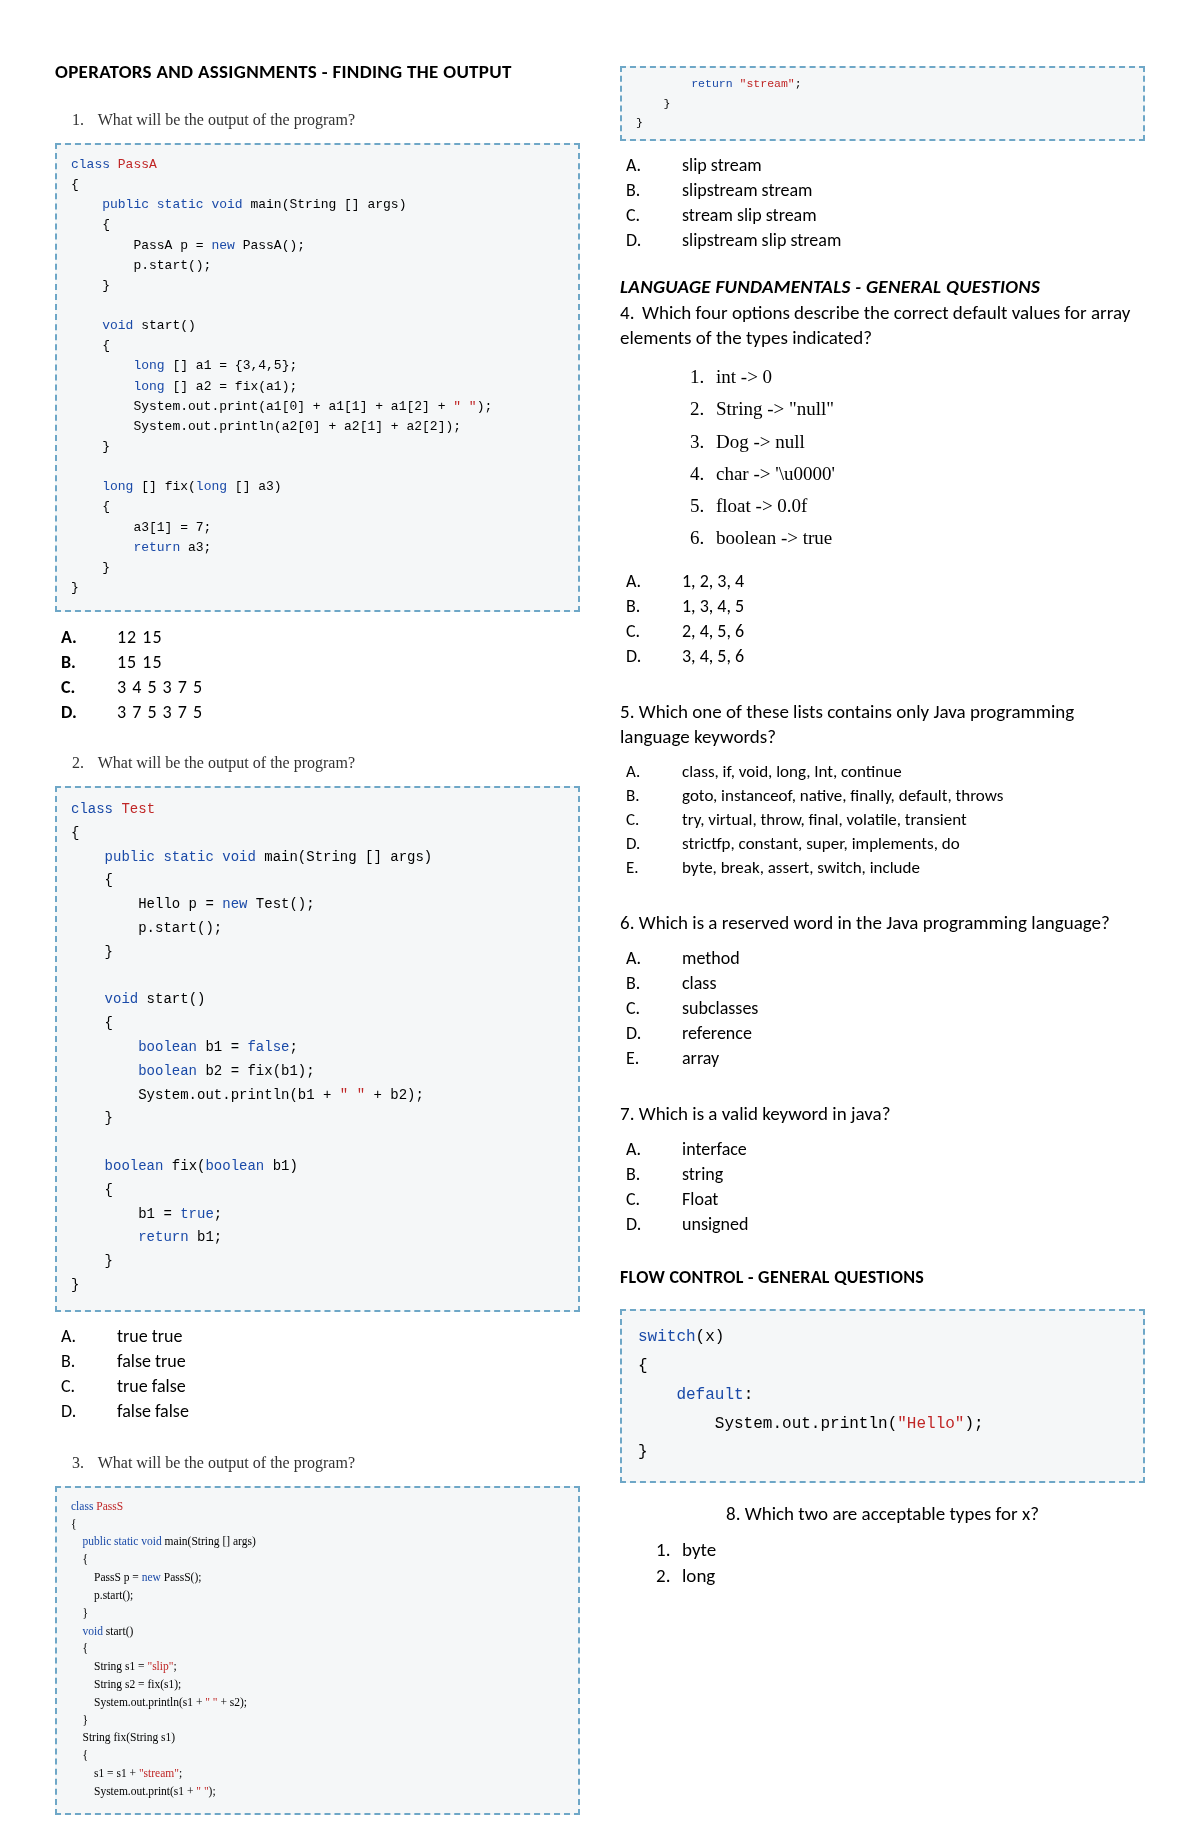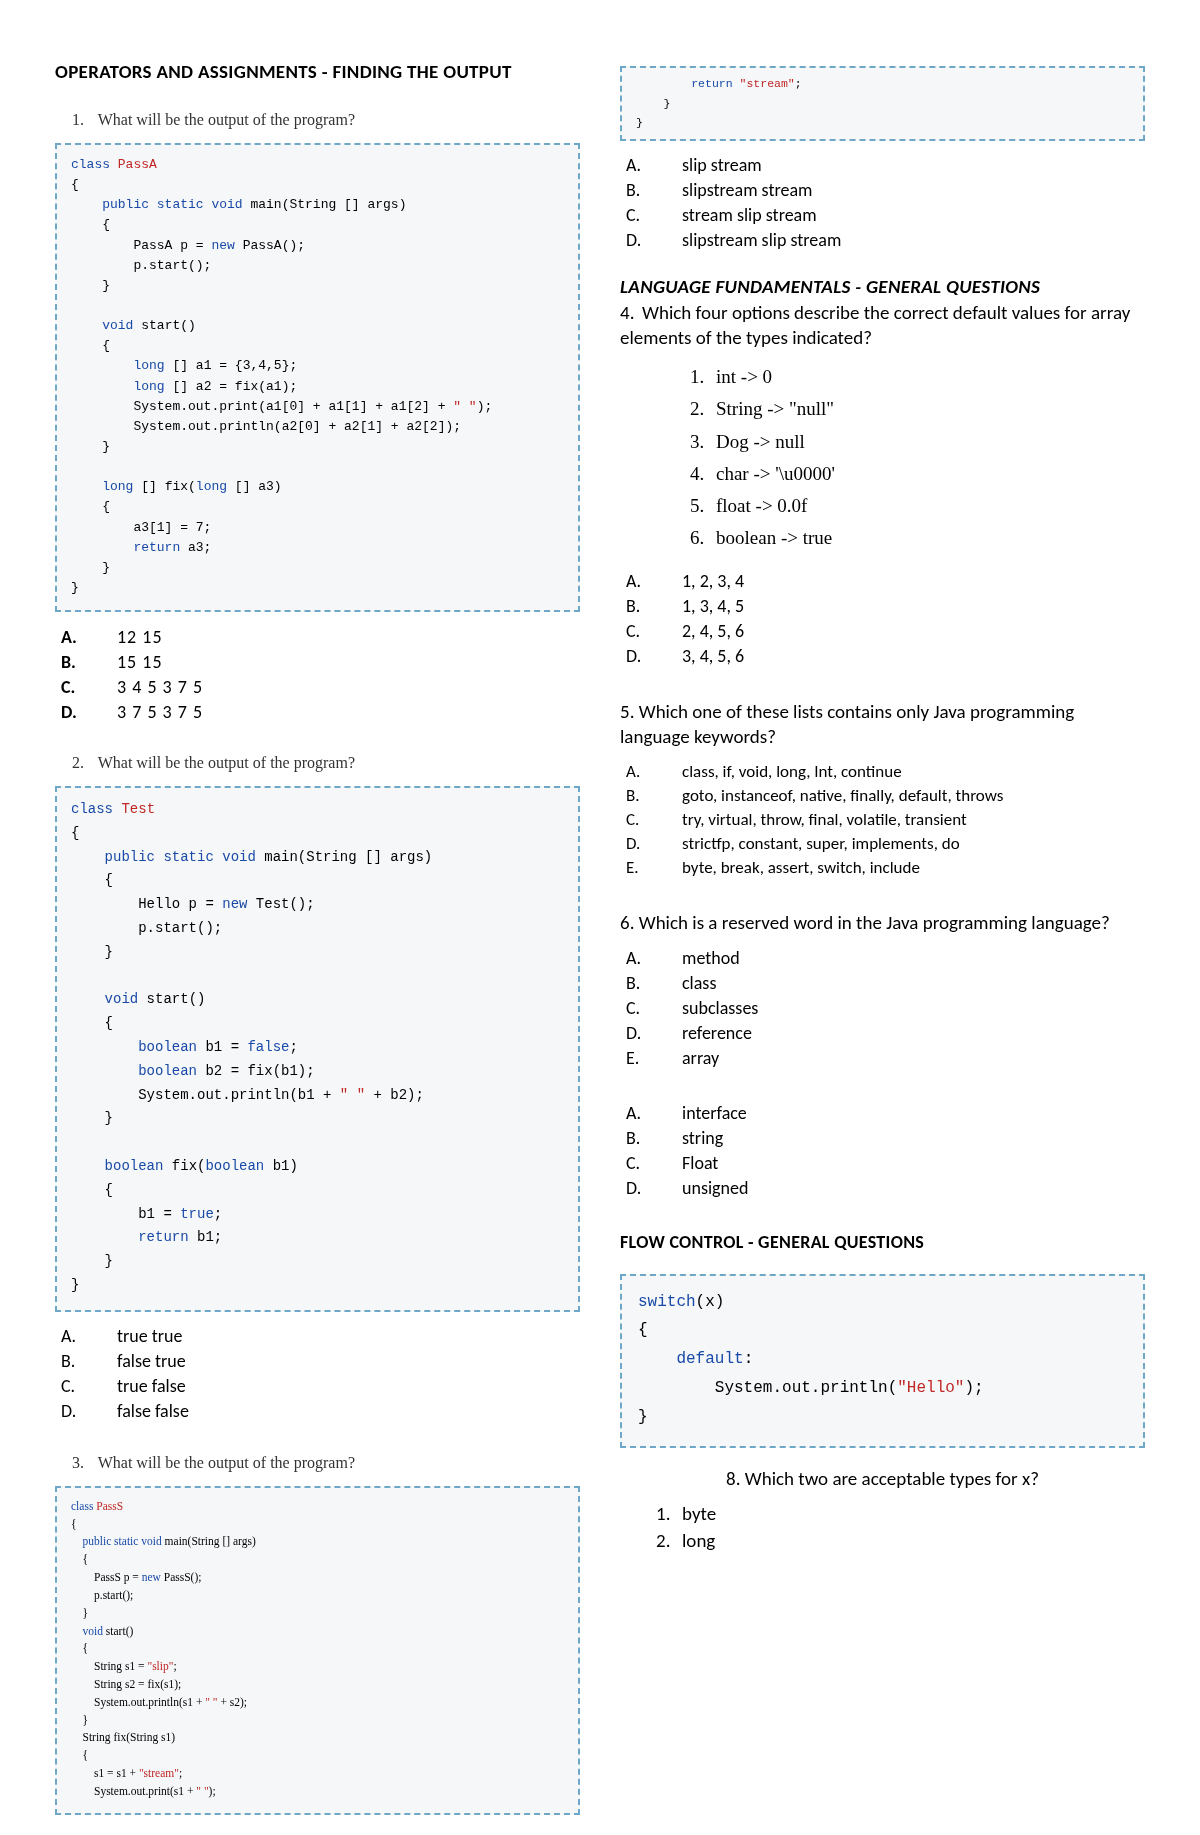--- a/index.html
+++ b/index.html
@@ -301,20 +301,21 @@
       <li>
           <span class="lbl">D.</span>
           <span>reference</span>
         </li>
       <li>
           <span class="lbl">E.</span>
           <span>array</span>
         </li>
     </ul>
 
+    <p class="intro">7. Which is a valid keyword in java?</p>
     <ul class="answers">
       <li>
           <span class="lbl">A.</span>
           <span>interface</span>
         </li>
       <li>
           <span class="lbl">B.</span>
           <span>string</span>
         </li>
       <li>

